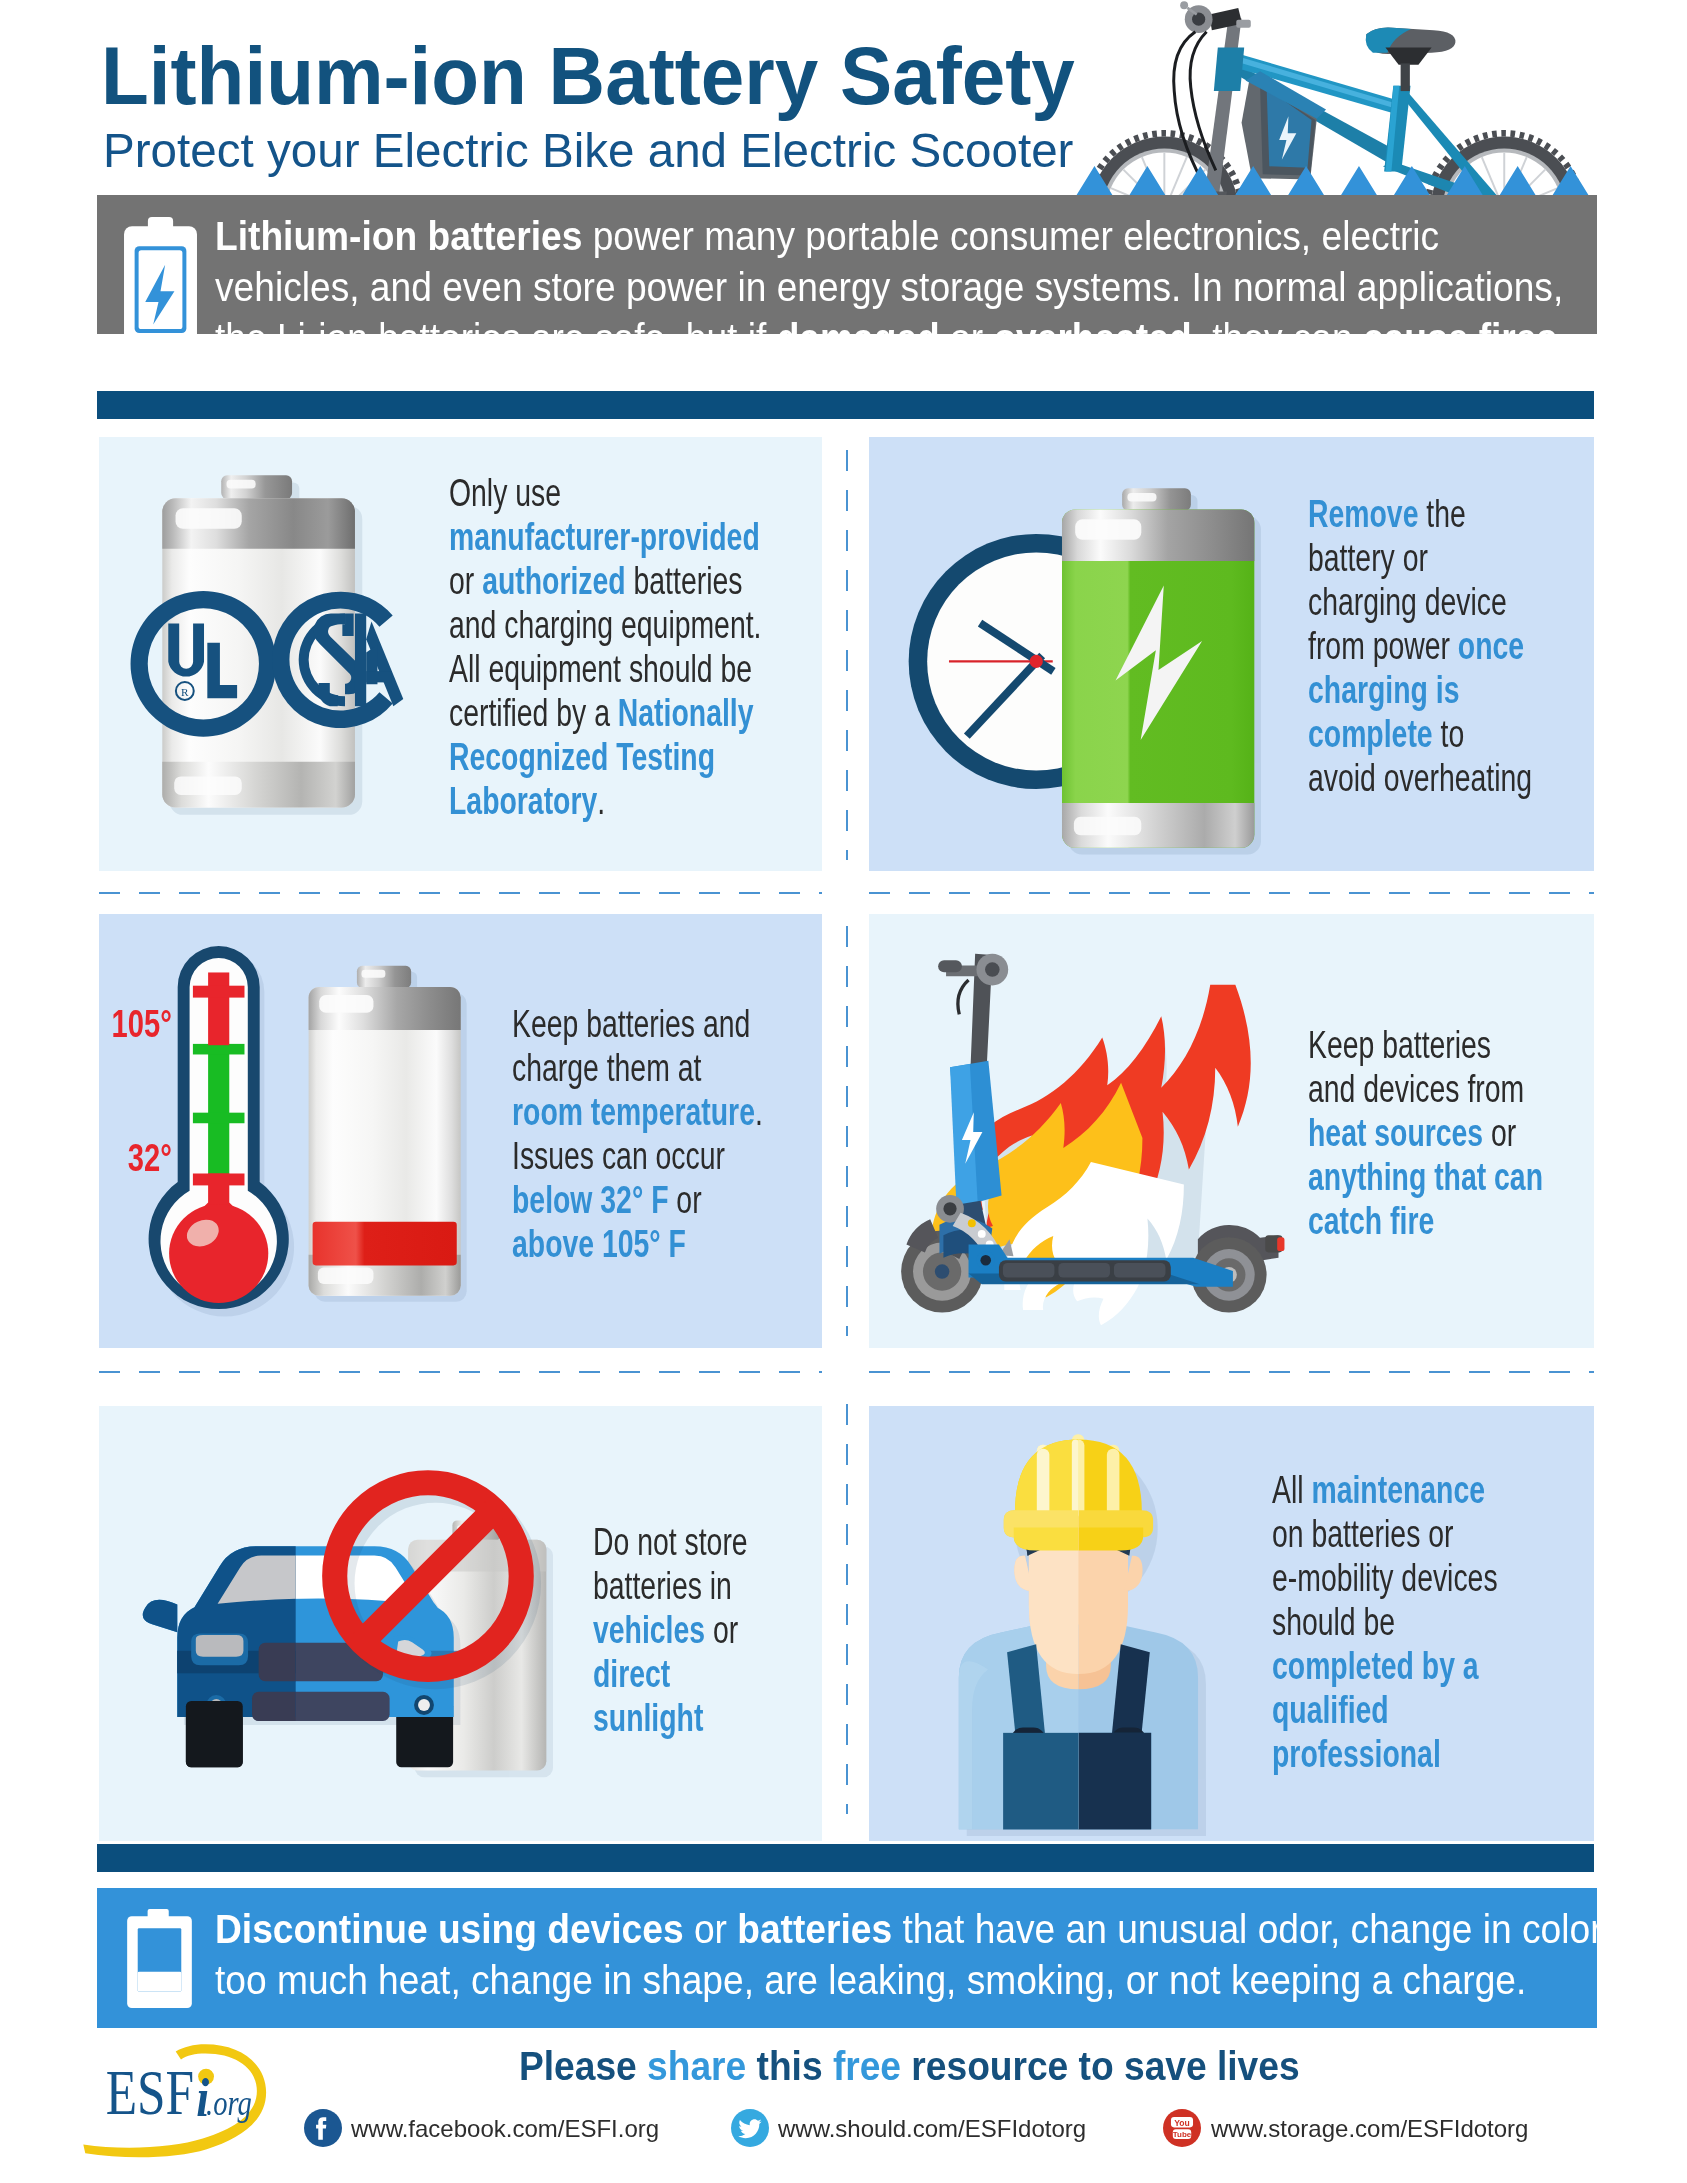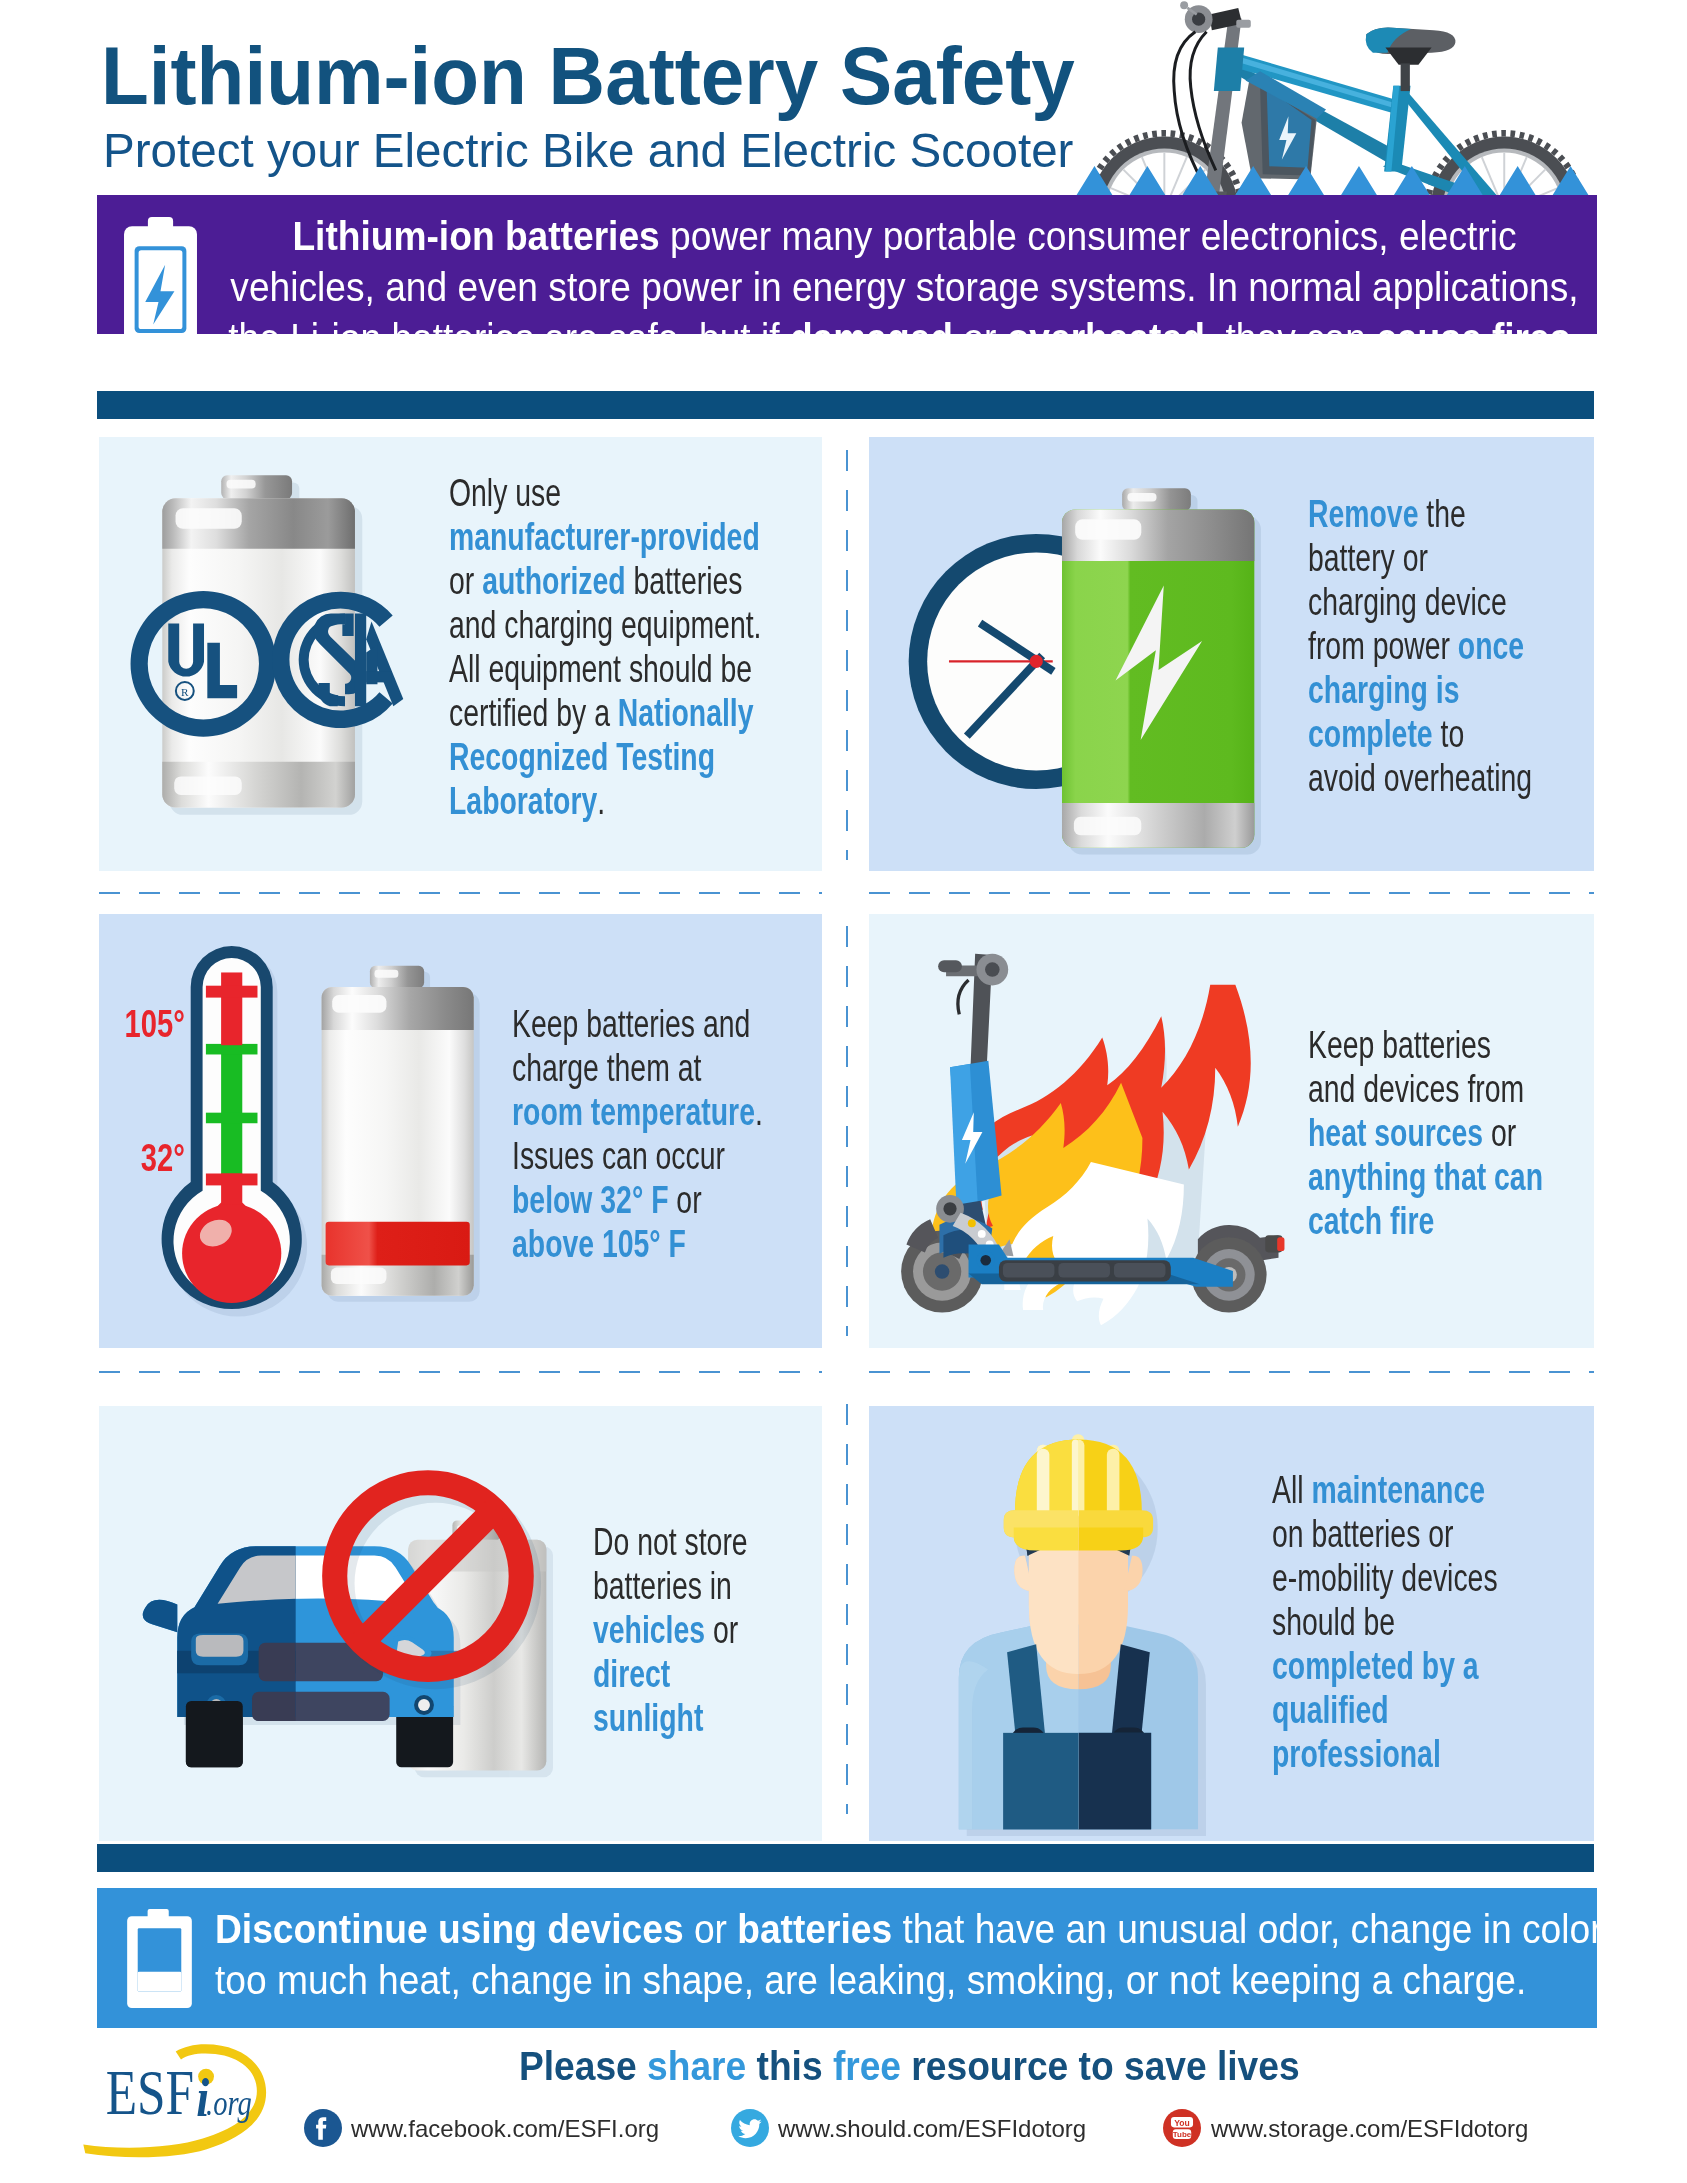--- a/index.html
+++ b/index.html
@@ -12,21 +12,21 @@
   
   #title{left:101px;top:36px;width:1257px;color:#12527e;font-weight:bold;
          font-size:81px;line-height:81px;letter-spacing:0;
          transform:scaleX(.966);transform-origin:0 0;white-space:nowrap;}
   #subtitle{left:103px;top:126px;width:1257px;color:#14548a;font-weight:400;
          font-size:49px;line-height:49px;letter-spacing:0;
          transform:scaleX(.971);transform-origin:0 0;white-space:nowrap;}
   #bikewrap{left:1072px;top:0px;width:615px;height:196px;overflow:hidden;}
 
   
-  #introBanner{left:97px;top:195px;width:1500px;height:139px;background:#4c1d95;text-align:center;}
+  #introBanner{left:97px;top:195px;width:1500px;height:139px;background:#737373;}
   #introIcon{left:27px;top:22px;width:73px;height:136px;}
   #introText{left:118px;top:16px;width:1522px;color:#fff;font-size:41px;
              line-height:51px;letter-spacing:0;
              transform:scaleX(.906);transform-origin:0 0;}
   #introText .ln{white-space:pre;}
   #introText b{font-weight:bold;}
 
   
   .darkbar{left:97px;width:1497px;height:28.4px;background:#0b4e7d;}
   #bar1{top:391px;}
@@ -346,21 +346,21 @@
         <div class="ln"><span>battery or</span></div>
         <div class="ln"><span>charging device</span></div>
         <div class="ln"><span>from power </span><span class="hl">once</span></div>
         <div class="ln"><span class="hl">charging is</span></div>
         <div class="ln"><span class="hl">complete</span><span> to</span></div>
         <div class="ln"><span>avoid overheating</span></div>
       </div>
   </div>
 
   <div class="abs panel pL r2 bgB">
-    <div class="abs" id="ill3" style="left:0px;top:0px;width:410px;height:437px;padding-left:13px;">
+    <div class="abs" id="ill3" style="left:0px;top:0px;width:410px;height:437px;">
       <svg width="410" height="437" viewBox="0 0 620 660" xmlns="http://www.w3.org/2000/svg">
         <defs>
           <linearGradient id="g3top" x1="0" y1="0" x2="1" y2="0">
             <stop offset="0" stop-color="#a3a3a3"></stop>
               <stop offset="0.08" stop-color="#d8d8d8"></stop>
             <stop offset="0.2" stop-color="#fcfcfc"></stop>
               <stop offset="0.36" stop-color="#dedede"></stop>
             <stop offset="0.58" stop-color="#a7a7a7"></stop>
               <stop offset="0.8" stop-color="#8c8c8c"></stop>
             <stop offset="1" stop-color="#777"></stop>

